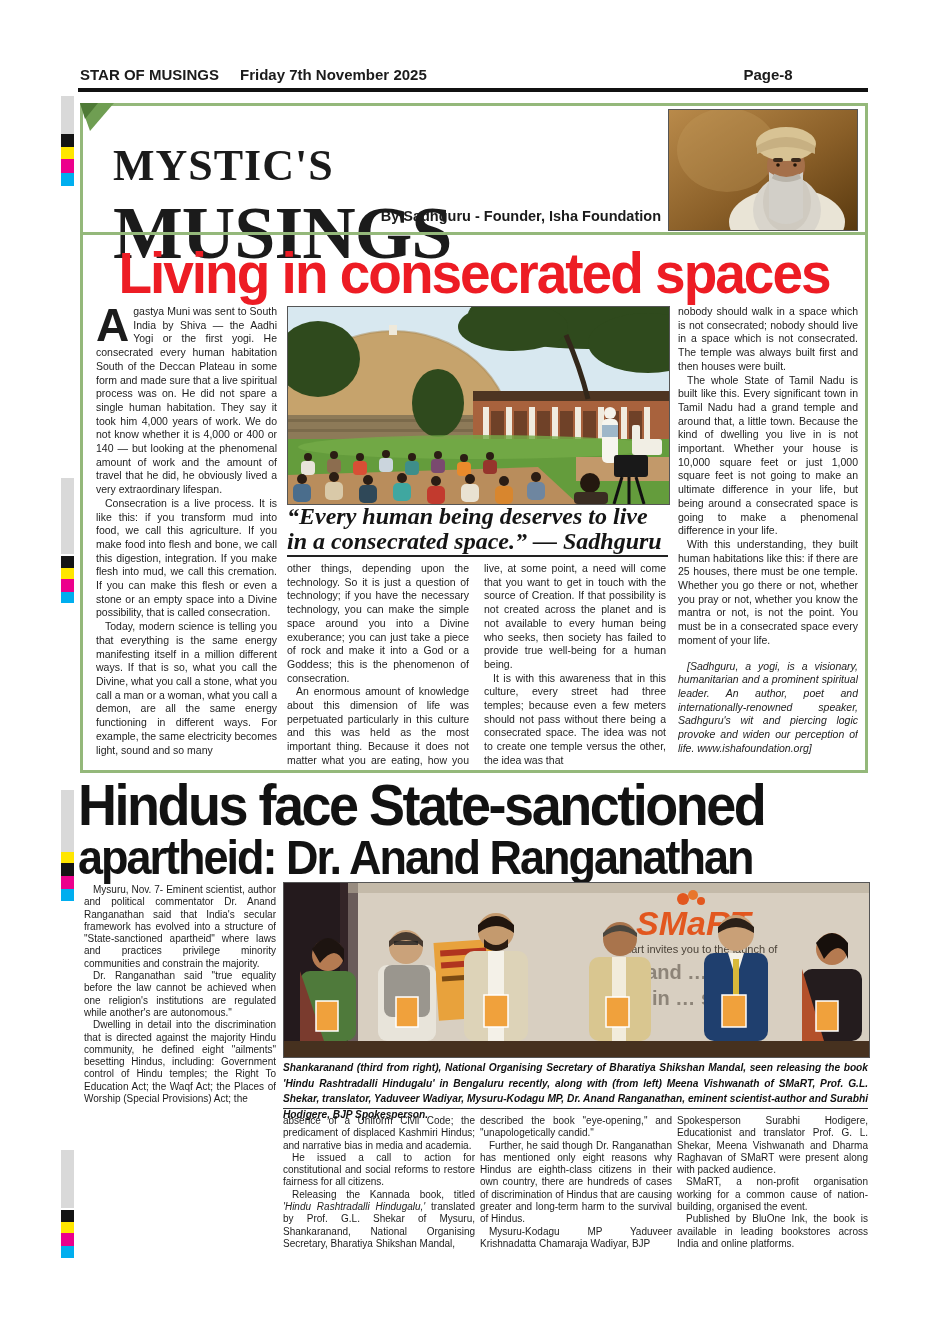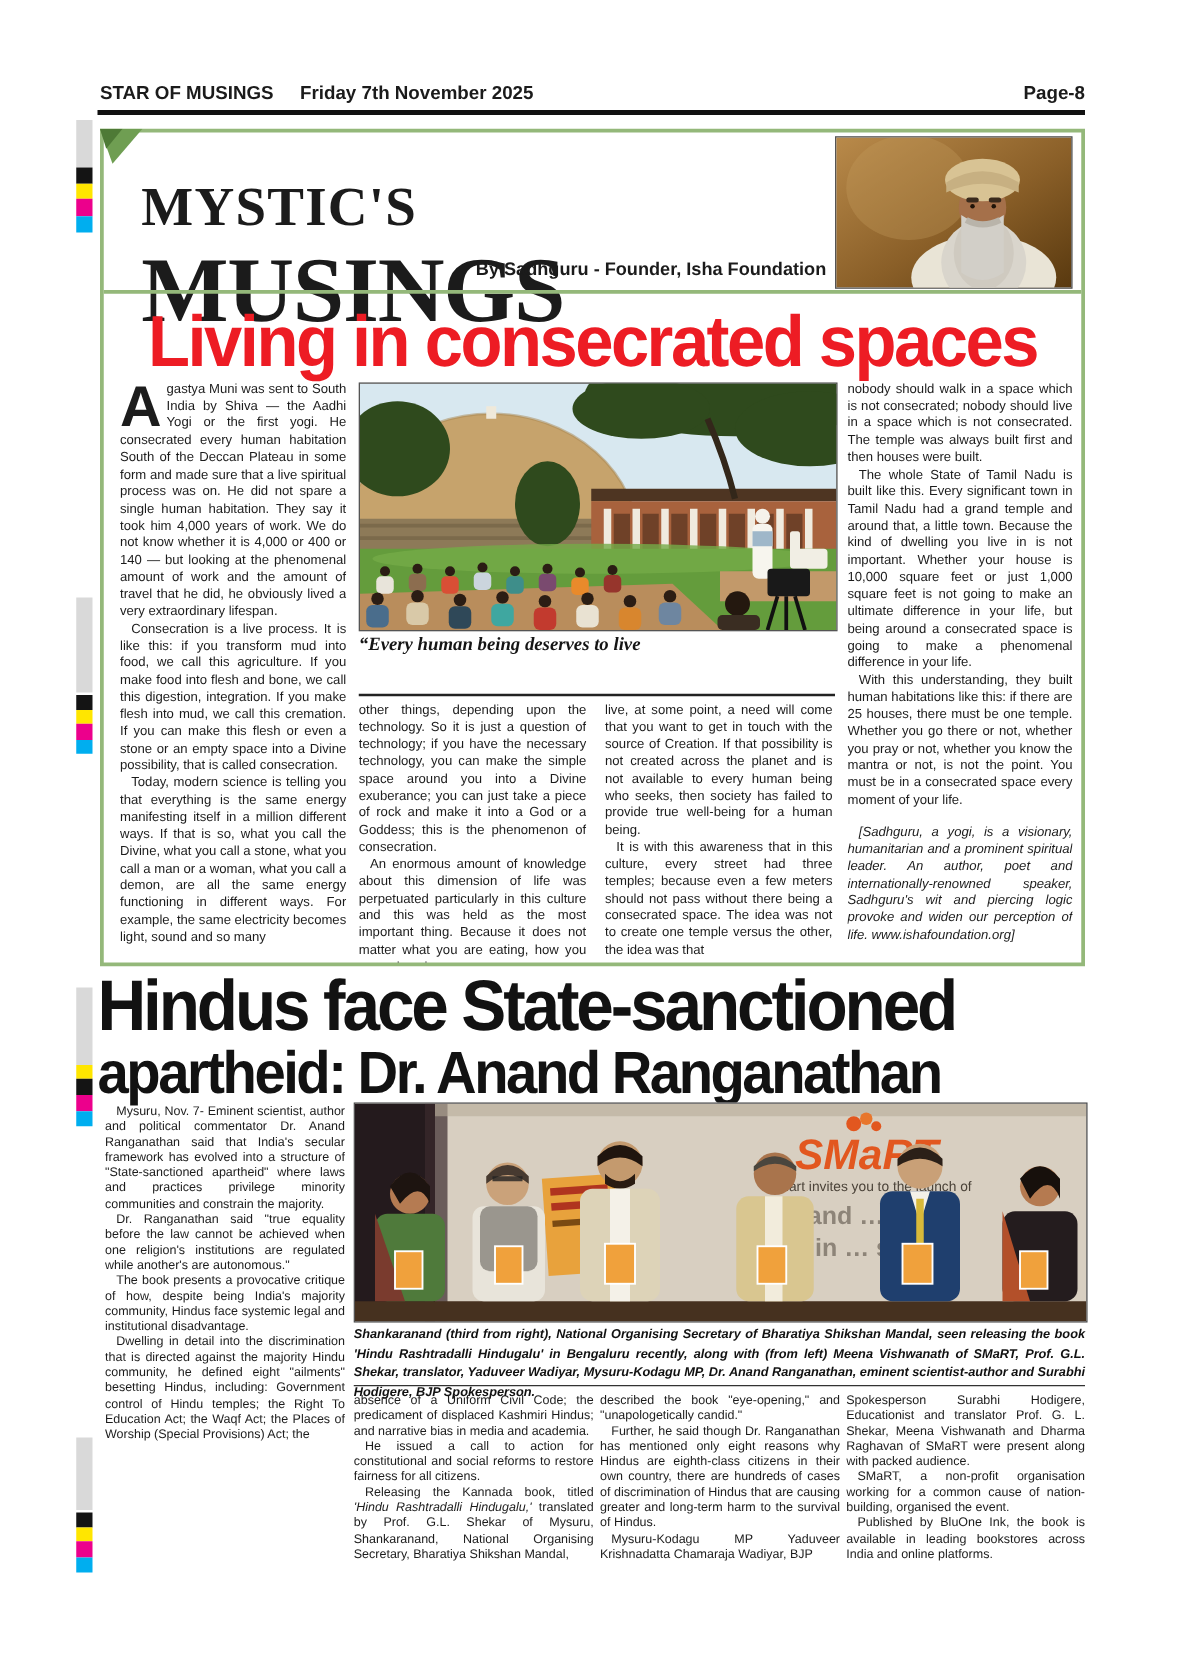--- a/index.html
+++ b/index.html
@@ -23,21 +23,21 @@
   .red-head{font-weight:bold;font-size:55px;letter-spacing:-2px;text-align:center;
             color:#ed1c24;transform:scaleY(1.05);transform-origin:top center;white-space:nowrap;}
 
   
   .a1col{font-size:10.5px;line-height:13.7px;color:#1c1c1c;overflow:hidden;}
   .para{margin:0;text-align:justify;text-indent:9px;}
   .noindent{text-indent:0;}
   .dropcap{float:left;font-weight:bold;font-size:46px;line-height:38px;padding:1px 4px 0 0;}
   .credit{font-style:italic;margin-top:12px;}
   .pullquote{font-family:"Liberation Serif",serif;font-style:italic;font-weight:bold;
-             font-size:15px;line-height:25px;color:#151515;}
+             font-size:24px;line-height:25px;color:#151515;}
   .qrule{background:#222;height:2px;}
   .photoframe{border:1px solid #555;background:#ccc;}
 
   
   .a2head{font-weight:bold;letter-spacing:-2.5px;color:#121212;white-space:nowrap;transform:scaleY(1.06);transform-origin:top left;}
   .a2col{font-size:10px;line-height:12.3px;color:#1c1c1c;overflow:hidden;}
   .caption{font-size:10.2px;line-height:15.6px;font-weight:bold;font-style:italic;text-align:justify;color:#111;}
   .cap-rule{background:#333;height:1px;}
   .ital{font-style:italic;}
 </style>
@@ -67,21 +67,21 @@
 
     <div class="reg" style="top:1150px;height:58px;background:#d9d9d9;"></div>
     <div class="reg" style="top:1210px;height:12px;background:#141414;"></div>
     <div class="reg" style="top:1222px;height:11px;background:#ffe600;"></div>
     <div class="reg" style="top:1233px;height:13px;background:#ec008c;"></div>
     <div class="reg" style="top:1246px;height:12px;background:#00aeef;"></div>
   </div>
 
   <div class="abs hdr-text" style="left:80px;top:66px;">STAR OF MUSINGS</div>
   <div class="abs hdr-text" style="left:240px;top:66px;">Friday 7th November 2025</div>
-  <div class="abs hdr-text" style="left:668px;top:66px;width:200px;text-align:right;">Page-8</div>
+  <div class="abs hdr-text" style="left:668px;top:66px;width:200px;text-align:center;">Page-8</div>
   <div class="abs hdr-rule" style="left:78px;top:88px;width:790px;"></div>
 
   <div class="gbox">
 
     <svg class="abs" style="left:-3px;top:-3px;" width="34" height="30">
       <polygon points="0,0 34,0 10,28" fill="#6f9e52"></polygon>
       <polygon points="0,0 18,0 5,16" fill="#4e7a36"></polygon>
     </svg>
 
     <div class="abs" style="left:30px;top:34px;width:560px;">
@@ -245,20 +245,21 @@
         <rect x="286" y="185" width="34" height="12" rx="4" fill="#3a2d22"></rect>
         <rect x="326" y="148" width="34" height="22" rx="3" fill="#191919"></rect>
         <line x1="334" y1="170" x2="326" y2="197" stroke="#111" stroke-width="3"></line>
         <line x1="348" y1="170" x2="356" y2="197" stroke="#111" stroke-width="3"></line>
         <line x1="341" y1="170" x2="341" y2="197" stroke="#111" stroke-width="3"></line>
       </g>
     </svg>
 
     <div class="abs pullquote" style="left:204px;top:398px;width:381px;">
       <div>“Every human being deserves to live</div>
+      <div>in a consecrated space.” — Sadhguru</div>
     </div>
     <div class="abs qrule" style="left:204px;top:449px;width:381px;"></div>
 
     <div class="abs a1col" style="left:204px;top:456px;width:182px;height:208px;">
       <p class="para noindent">other things, depending upon the technology. So it is just a question of technology; if you have the necessary technology, you can make the simple space around you into a Divine exuberance; you can just take a piece of rock and make it into a God or a Goddess; this is the phenomenon of consecration.</p>
       <p class="para">An enormous amount of knowledge about this dimension of life was perpetuated particularly in this culture and this was held as the most important thing. Because it does not matter what you are eating, how you are or how long you</p>
     </div>
 
     <div class="abs a1col" style="left:401px;top:456px;width:182px;height:208px;">
       <p class="para noindent">live, at some point, a need will come that you want to get in touch with the source of Creation. If that possibility is not created across the planet and is not available to every human being who seeks, then society has failed to provide true well-being for a human being.</p>
@@ -272,21 +273,20 @@
       <p class="para credit">[Sadhguru, a yogi, is a visionary, humanitarian and a prominent spiritual leader. An author, poet and internationally-renowned speaker, Sadhguru's wit and piercing logic provoke and widen our perception of life. www.ishafoundation.org]</p>
     </div>
   </div>
 
   <div class="abs a2head" style="left:78px;top:775px;font-size:54px;line-height:56px;">Hindus face State-sanctioned</div>
   <div class="abs a2head" style="left:78px;top:834px;font-size:45px;line-height:46px;letter-spacing:-2px;">apartheid: Dr. Anand Ranganathan</div>
 
   <div class="abs a2col" style="left:84px;top:884px;width:192px;height:412px;">
     <p class="para">Mysuru, Nov. 7- Eminent scientist, author and political commentator Dr. Anand Ranganathan said that India's secular framework has evolved into a structure of "State-sanctioned apartheid" where laws and practices privilege minority communities and constrain the majority.</p>
     <p class="para">Dr. Ranganathan said "true equality before the law cannot be achieved when one religion's institutions are regulated while another's are autonomous."</p>
-    <p class="para">The book presents a provocative critique of how, despite being India's majority community, Hindus face systemic legal and institutional disadvantage.</p>
     <p class="para">Dwelling in detail into the discrimination that is directed against the majority Hindu community, he defined eight "ailments" besetting Hindus, including: Government control of Hindu temples; the Right To Education Act; the Waqf Act; the Places of Worship (Special Provisions) Act; the</p>
   </div>
 
   <svg class="abs photoframe" style="left:283px;top:882px;" width="585" height="174" viewBox="0 0 585 174">
     <rect width="585" height="174" fill="#d8cfc1"></rect>
     <rect x="0" y="0" width="64" height="174" fill="#241a1d"></rect>
     <rect x="56" y="0" width="18" height="174" fill="#3c2b2e" opacity="0.7"></rect>
     <rect x="64" y="0" width="521" height="10" fill="#b8ab99" opacity="0.6"></rect>
     <g>
       <circle cx="399" cy="16" r="6" fill="#e2571f"></circle>

